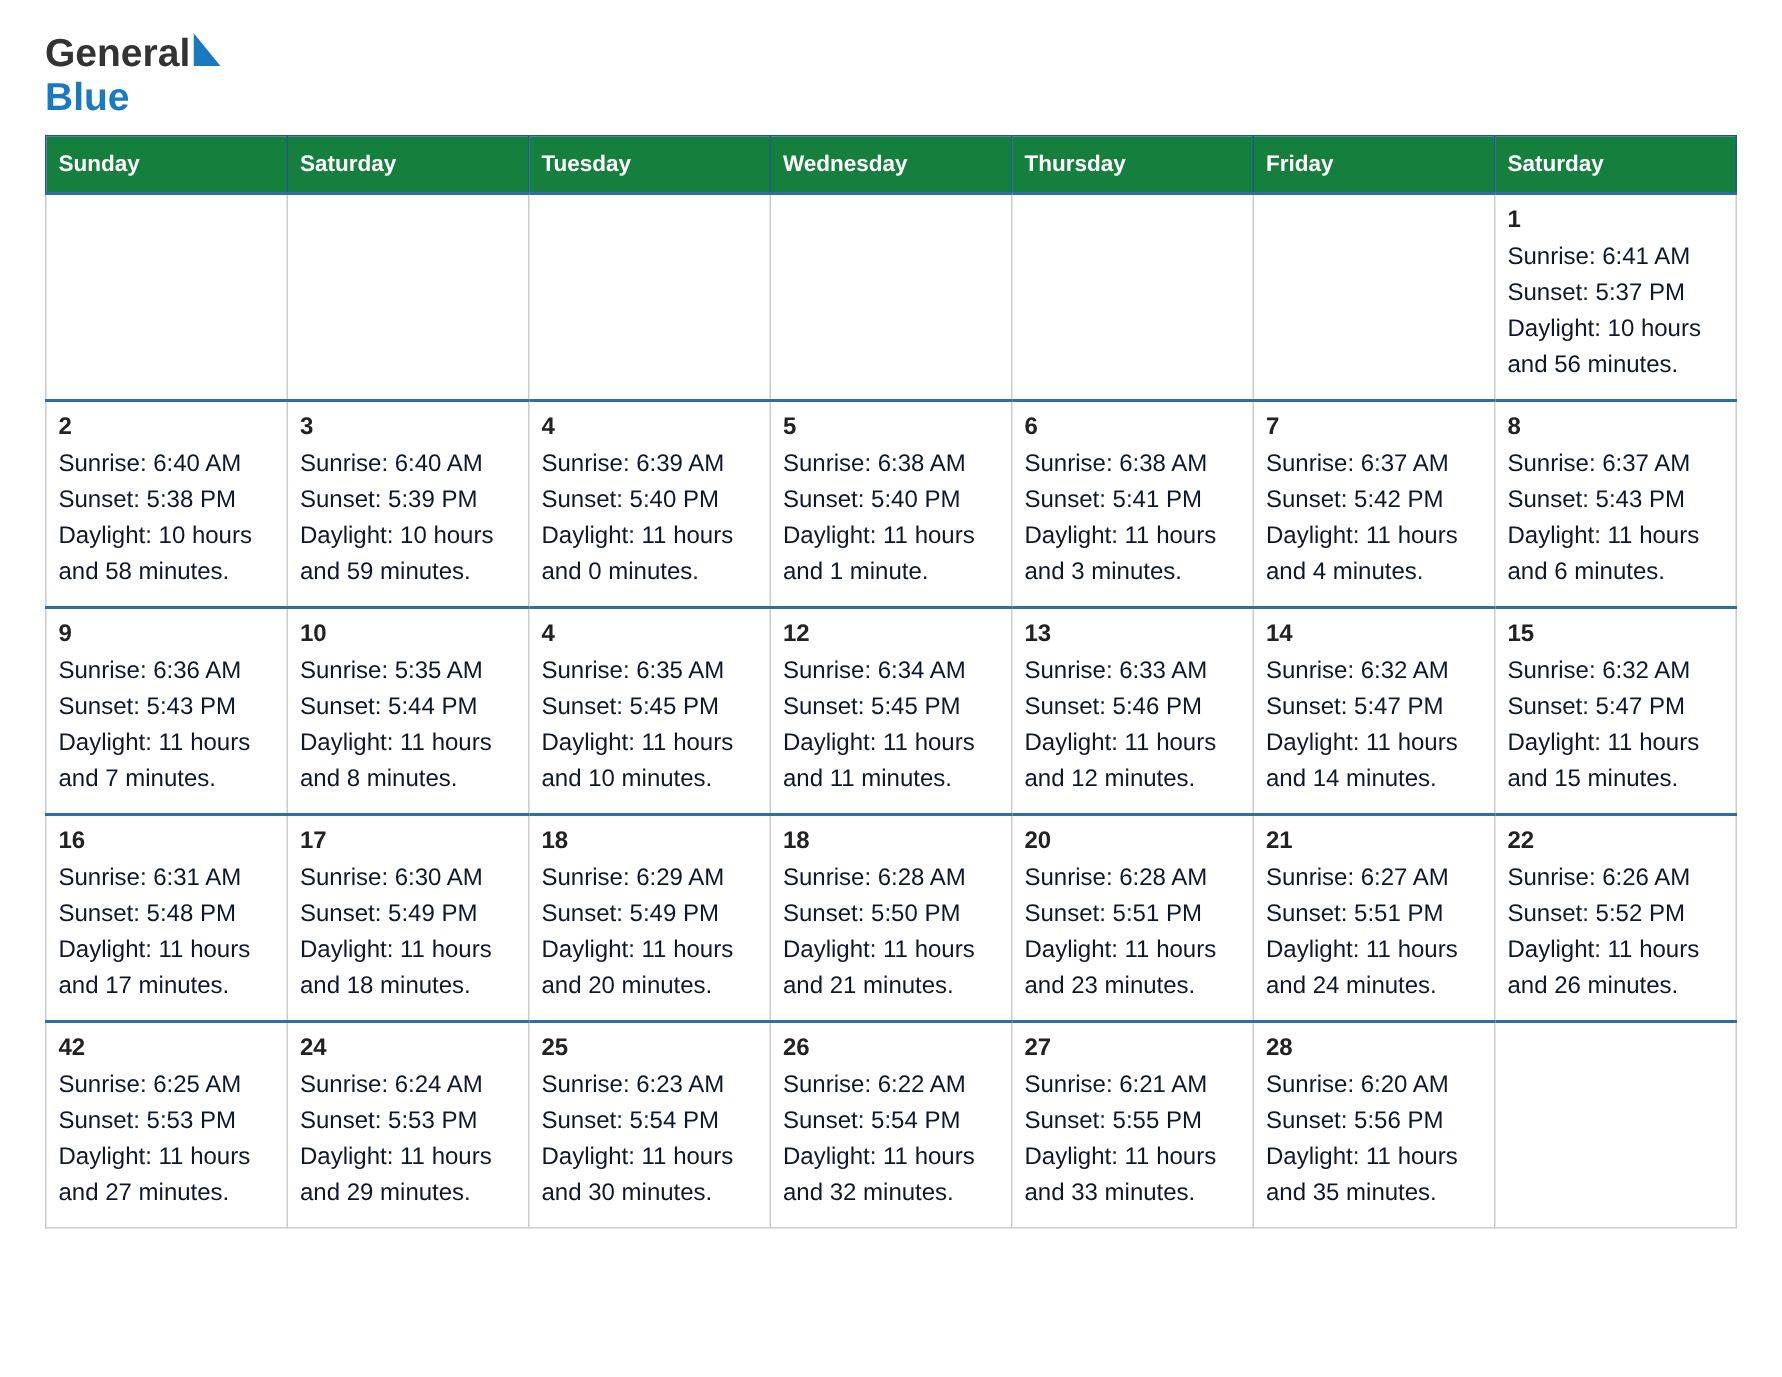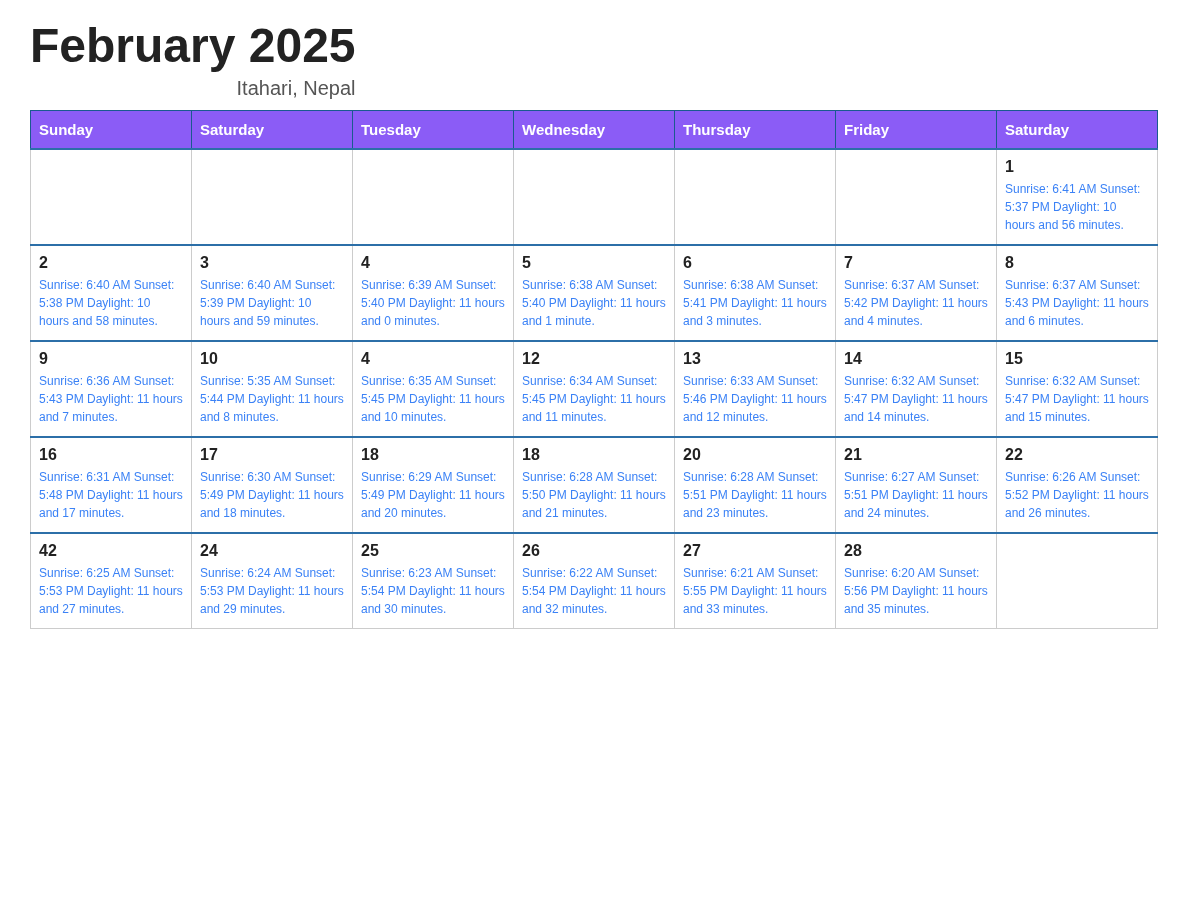--- a/index.html
+++ b/index.html
@@ -39,21 +39,21 @@
       font-size: 20px;
       color: #555;
       margin-top: 4px;
     }
     .calendar {
       width: 100%;
       border-collapse: collapse;
       margin-top: 10px;
     }
     .calendar thead th {
-      background-color: #8b5cf6;
+      background-color: #15803d;
       color: #fff;
       font-size: 15px;
       font-weight: bold;
       padding: 10px 8px;
       text-align: left;
       border: 1px solid #1a5a8f;
     }
     .calendar tbody td {
       width: 14.28%;
       vertical-align: top;
@@ -67,22 +67,22 @@
       border-left: 1px solid #ccc;
     }
     .day-number {
       font-size: 16px;
       font-weight: bold;
       color: #222;
       margin-bottom: 4px;
       display: block;
     }
     .day-info {
-      font-size: 12px;
-      color: #3b82f6;
+      font-size: 16px;
+      color: #0f172a;
       line-height: 1.5;
     }
     .empty-cell {
       background: #f9f9f9;
     }
     .logo-wrapper {
       display: flex;
       flex-direction: column;
       align-items: flex-start;
     }
@@ -93,23 +93,32 @@
     .logo-blue-row {
       display: flex;
       align-items: center;
       margin-top: -2px;
     }
   </style>
 </head>
 <body>
 
 <div class="header">
-  <div class="title-block">
-    <div class="calendar-title">February 2025</div>
-    <div class="calendar-subtitle">Itahari, Nepal</div>
+  <div class="logo-wrapper">
+    <div class="logo-row">
+      <span class="logo-text-general">General</span>
+      <div style="display:inline-block; position:relative; top:0px; margin-left:2px;">
+        <svg width="18" height="22" viewBox="0 0 18 22">
+          <polygon points="0,0 18,22 0,22" fill="#1a7abf"></polygon>
+        </svg>
+      </div>
+    </div>
+    <div class="logo-blue-row">
+      <span class="logo-text-blue">Blue</span>
+    </div>
   </div>
 </div>
 
 <table class="calendar">
   <thead>
     <tr>
     <th>Sunday</th>
         <th>Saturday</th>
         <th>Tuesday</th>
         <th>Wednesday</th>

